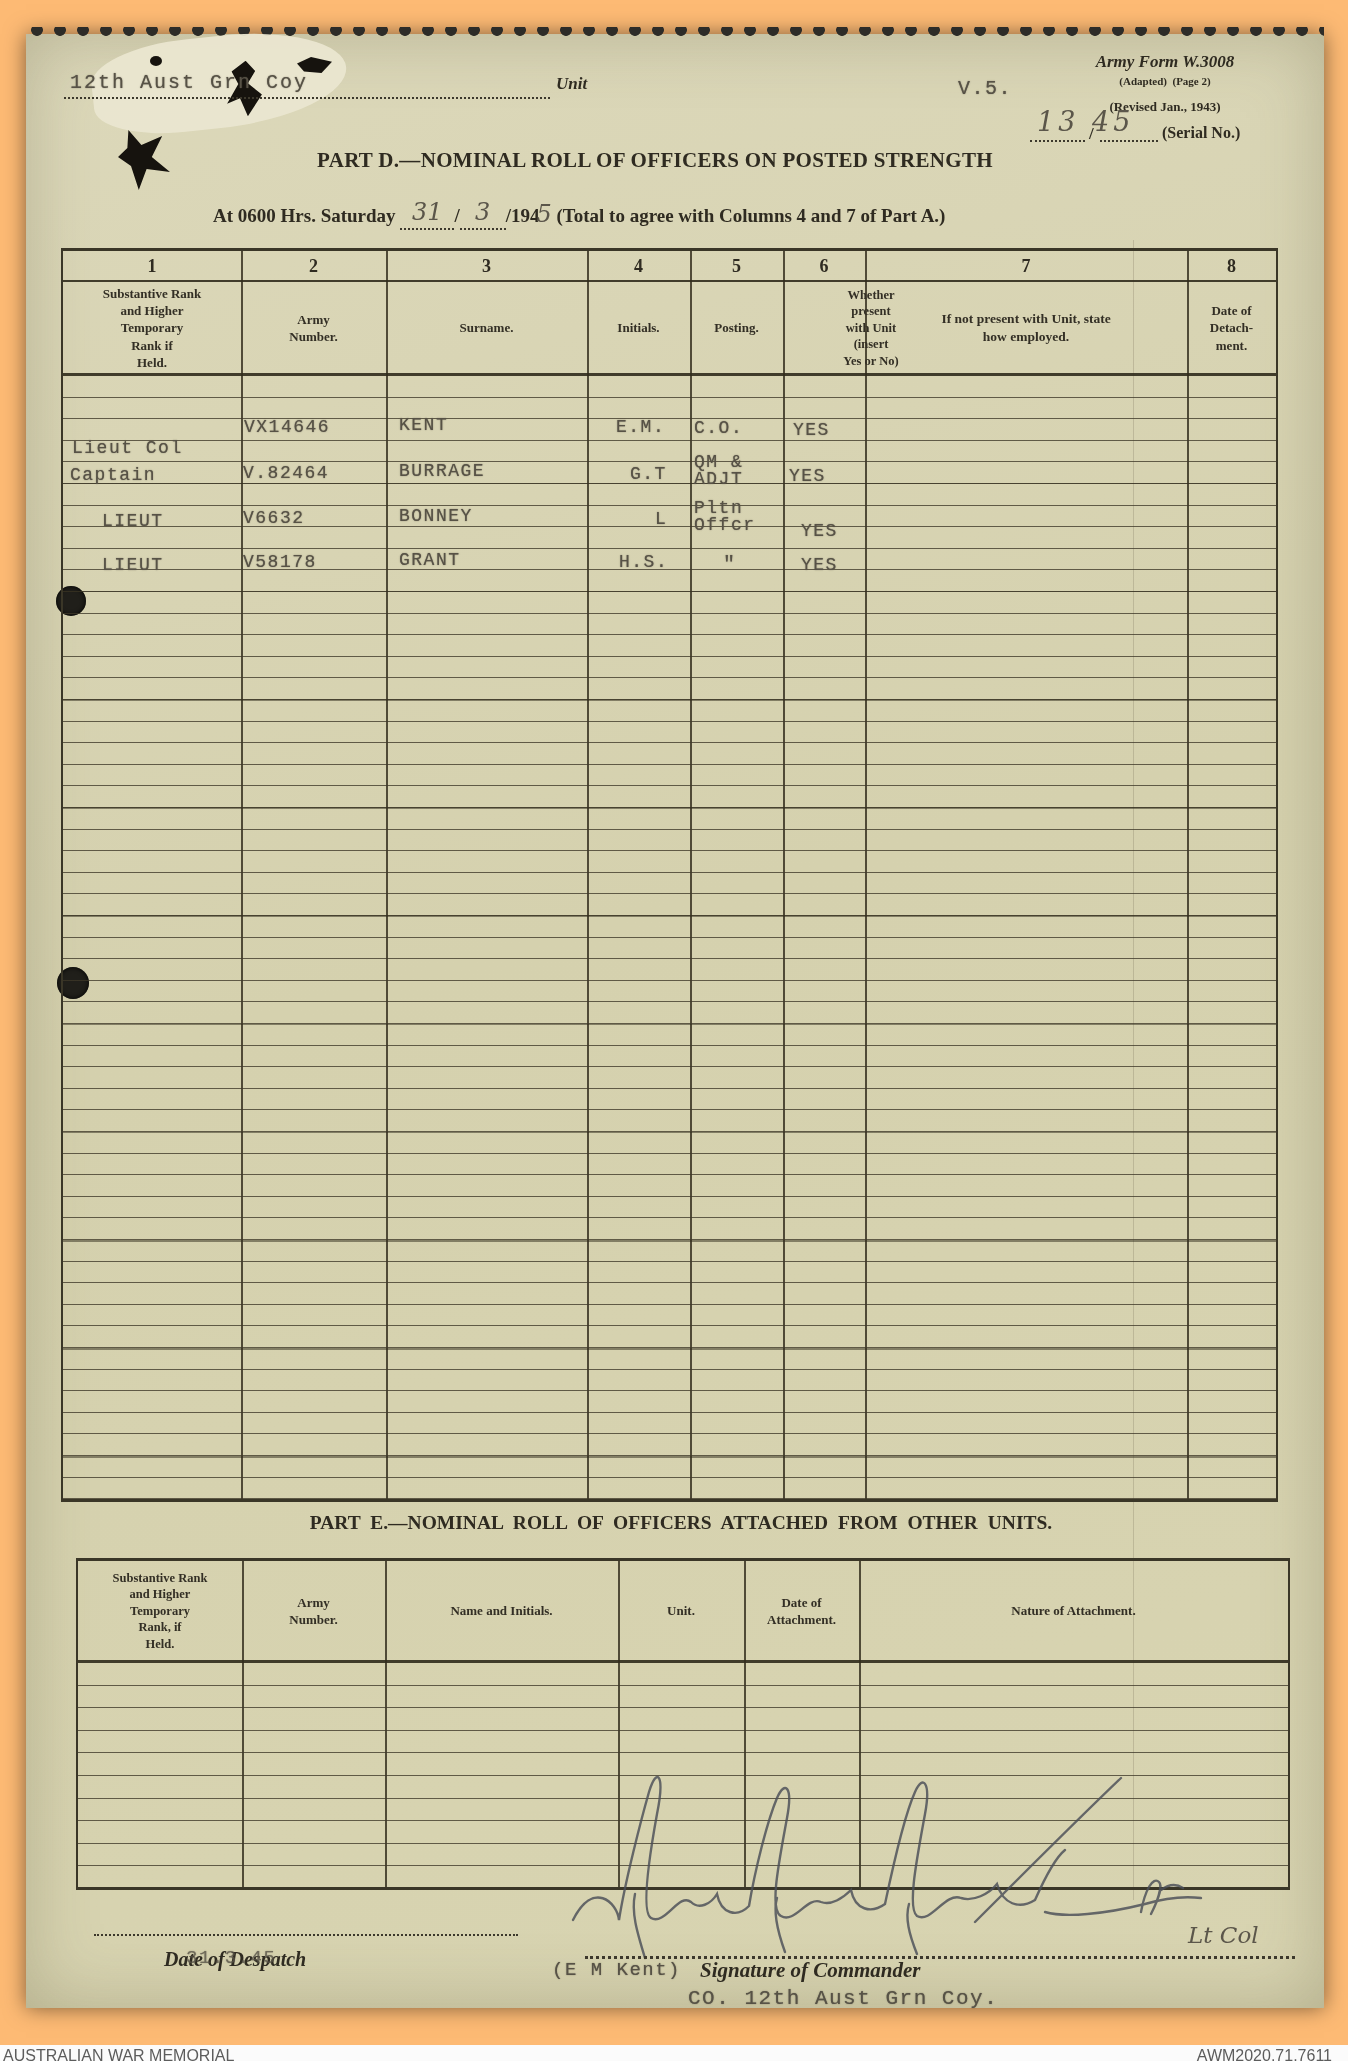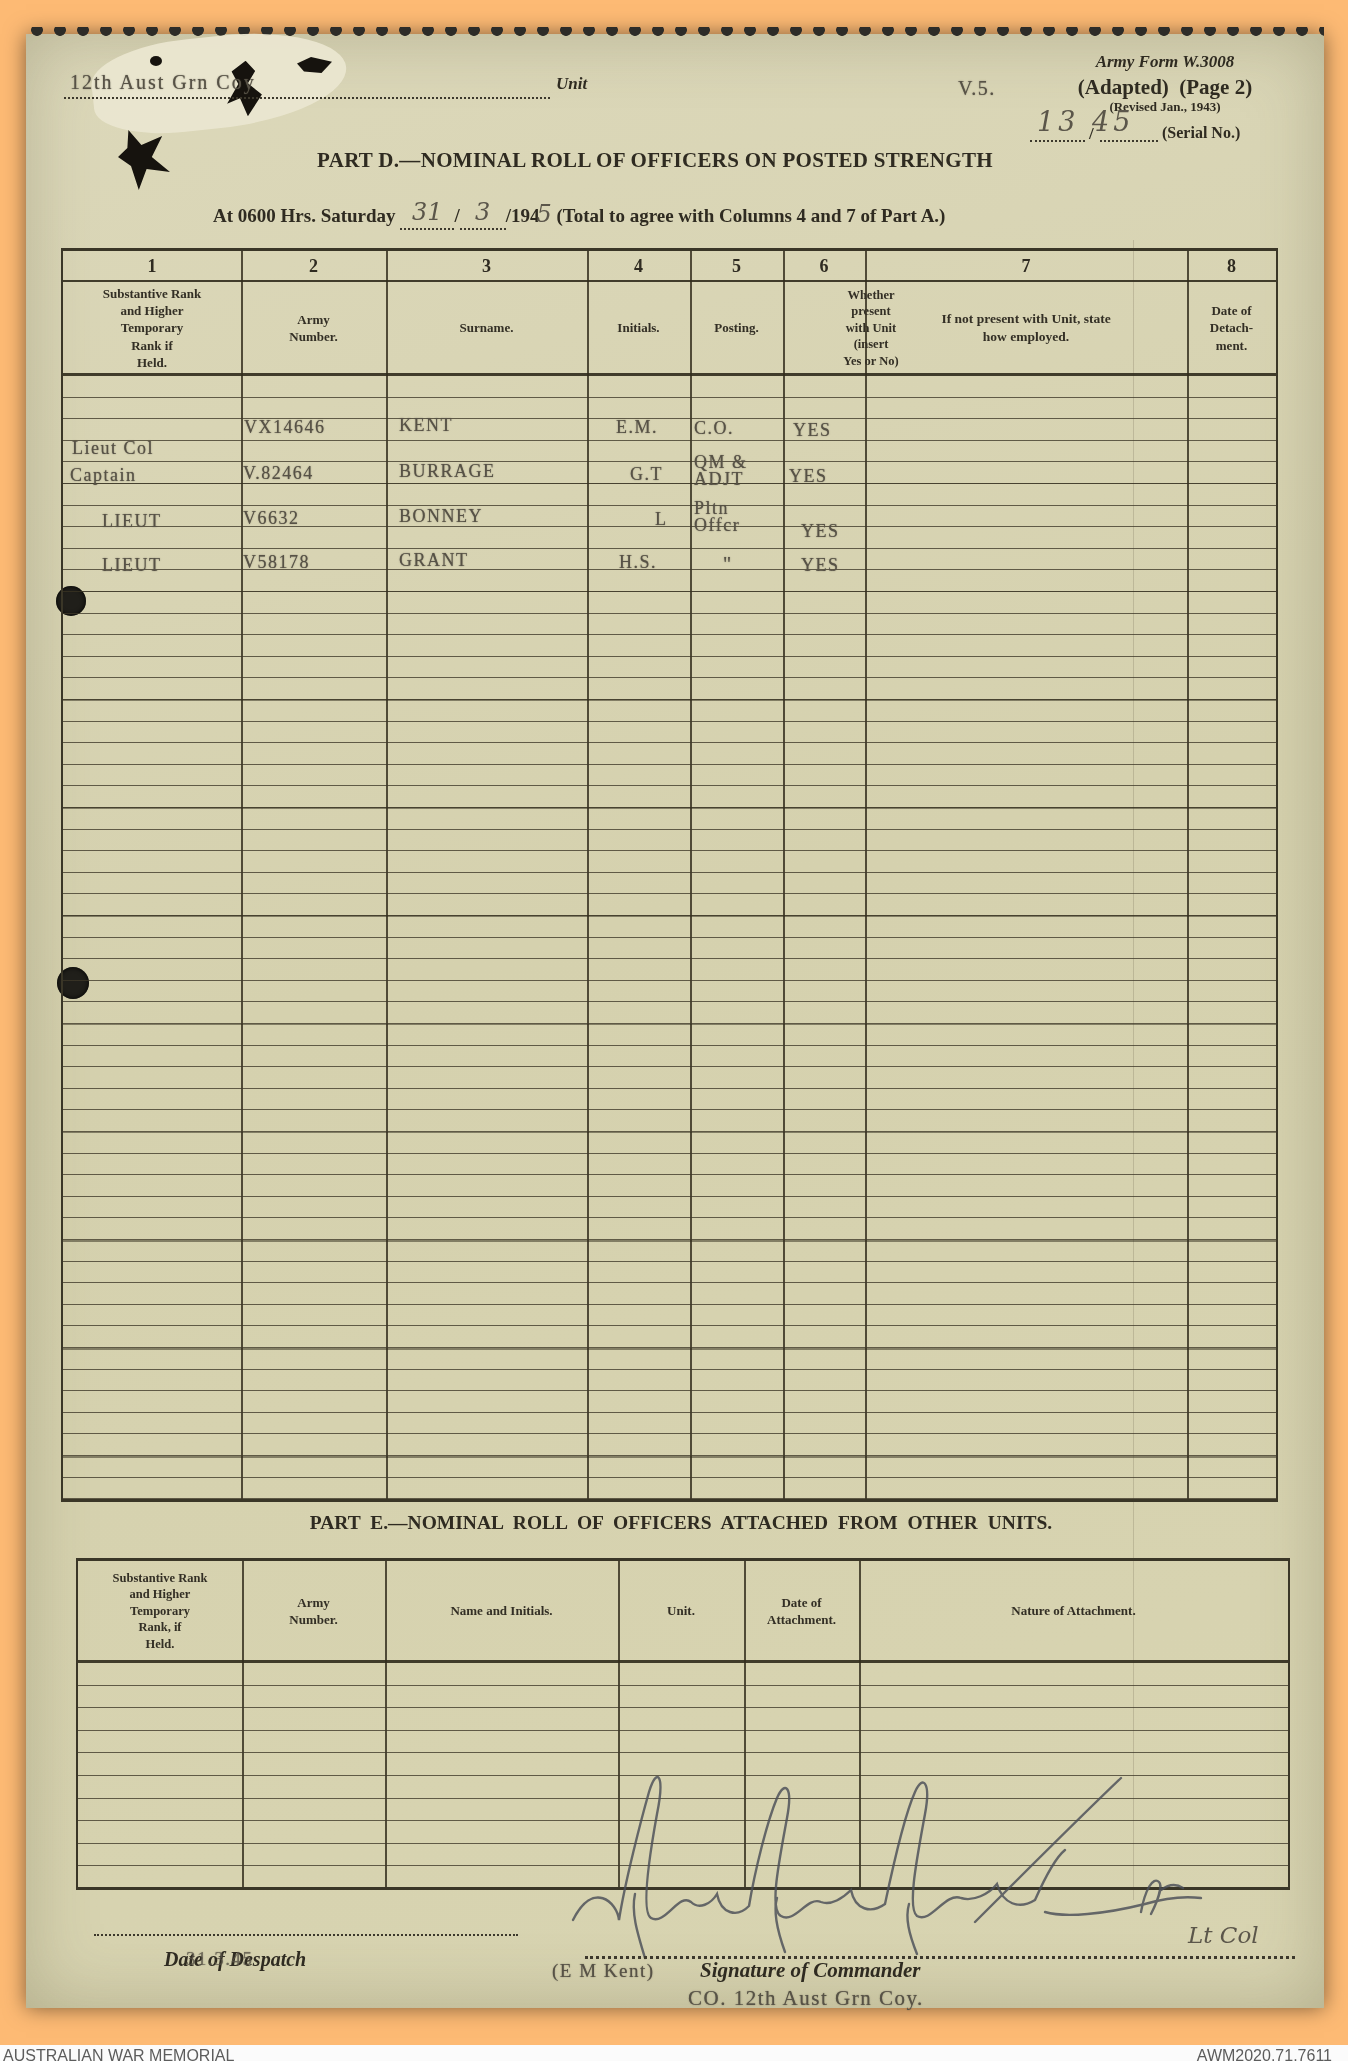--- a/index.html
+++ b/index.html
@@ -7,21 +7,21 @@
         font-family:"Liberation Serif",serif;}
   #paper{position:absolute;left:26px;top:34px;width:1298px;height:1974px;
          background:linear-gradient(165deg,#dcd8ba 0%,#d5d1ae 45%,#d8d4b1 100%);
          box-shadow:inset 0 0 70px rgba(85,78,48,.28),0 0 20px rgba(0,0,0,.5);}
   #perf{position:absolute;left:26px;top:27px;width:1298px;height:16px;
         background-image:radial-gradient(circle at 11px 3px,#2d2c28 0 5.5px,rgba(0,0,0,0) 6.2px);
         background-size:23px 16px;background-repeat:repeat-x;}
   .abs{position:absolute;}
   .printed{color:#2f2b21;font-weight:bold;}
   .italic{font-style:italic;}
-  .typed{position:absolute;font-family:Liberation Serif, serif;
+  .typed{position:absolute;font-family:Liberation Mono, monospace;
          color:#575246;letter-spacing:1.5px;font-size:18px;white-space:pre-line;line-height:17px;
          text-shadow:0 0 1.2px rgba(87,82,70,.85);}
   .hand{font-family:"DejaVu Serif",serif;font-style:italic;color:#5b564a;}
   .dotl{border-bottom:2.5px dotted #3c382c;}
   
   .tbl{position:absolute;border:2.5px solid #3a3627;}
   .vline{position:absolute;top:0;bottom:0;width:1.5px;background:rgba(56,50,34,.85);}
   .hline{position:absolute;left:0;right:0;background:rgba(48,43,28,.9);}
   .cnum{position:absolute;top:2px;height:26px;font-size:18px;font-weight:bold;color:#2f2b21;
         text-align:center;line-height:26px;}
@@ -54,21 +54,21 @@
   <div class="blob" style="left:226px;top:62px;width:46px;height:54px;transform:rotate(12deg);clip-path:polygon(30% 0,55% 15%,45% 40%,80% 55%,60% 100%,35% 70%,10% 85%,25% 45%,5% 25%);"></div>
   <div class="blob" style="left:297px;top:57px;width:35px;height:16px;clip-path:polygon(0 40%,40% 0,100% 30%,70% 100%,20% 90%);"></div>
   <div class="blob" style="left:118px;top:130px;width:52px;height:60px;clip-path:polygon(20% 0,45% 25%,85% 10%,65% 45%,100% 70%,55% 65%,40% 100%,25% 60%,0 45%,18% 30%);"></div>
   <div class="blob" style="left:150px;top:56px;width:12px;height:10px;border-radius:50%;"></div>
 
   <div class="hole" style="left:56px;top:586px;width:30px;height:30px;"></div>
   <div class="hole" style="left:57px;top:967px;width:32px;height:32px;"></div>
   <div id="foldline"></div>
 
   <div class="abs printed italic" style="left:1040px;top:52px;width:250px;text-align:center;font-size:17px;">Army Form W.3008</div>
-  <div class="abs printed" style="left:1040px;top:75px;width:250px;text-align:center;font-size:21px;white-space:pre;">(Adapted)  (Page 2)</div>
+  <div class="abs printed" style="left:1040px;top:75px;width:250px;text-align:center;font-size:11px;white-space:pre;">(Adapted)  (Page 2)</div>
   <div class="abs printed" style="left:1040px;top:99px;width:250px;text-align:center;font-size:13px;">(Revised Jan., 1943)</div>
   <div class="abs hand" style="left:1037px;top:106px;font-size:27px;letter-spacing:4px;">
        <span>13</span>
        <span>45</span>
   </div>
   <div class="abs dotl" style="left:1030px;top:130px;width:55px;height:10px;"></div>
   <div class="abs printed" style="left:1089px;top:124px;font-size:17px;">/</div>
   <div class="abs dotl" style="left:1100px;top:130px;width:58px;height:10px;"></div>
   <div class="abs printed" style="left:1162px;top:124px;font-size:16px;">(Serial No.)</div>
 

